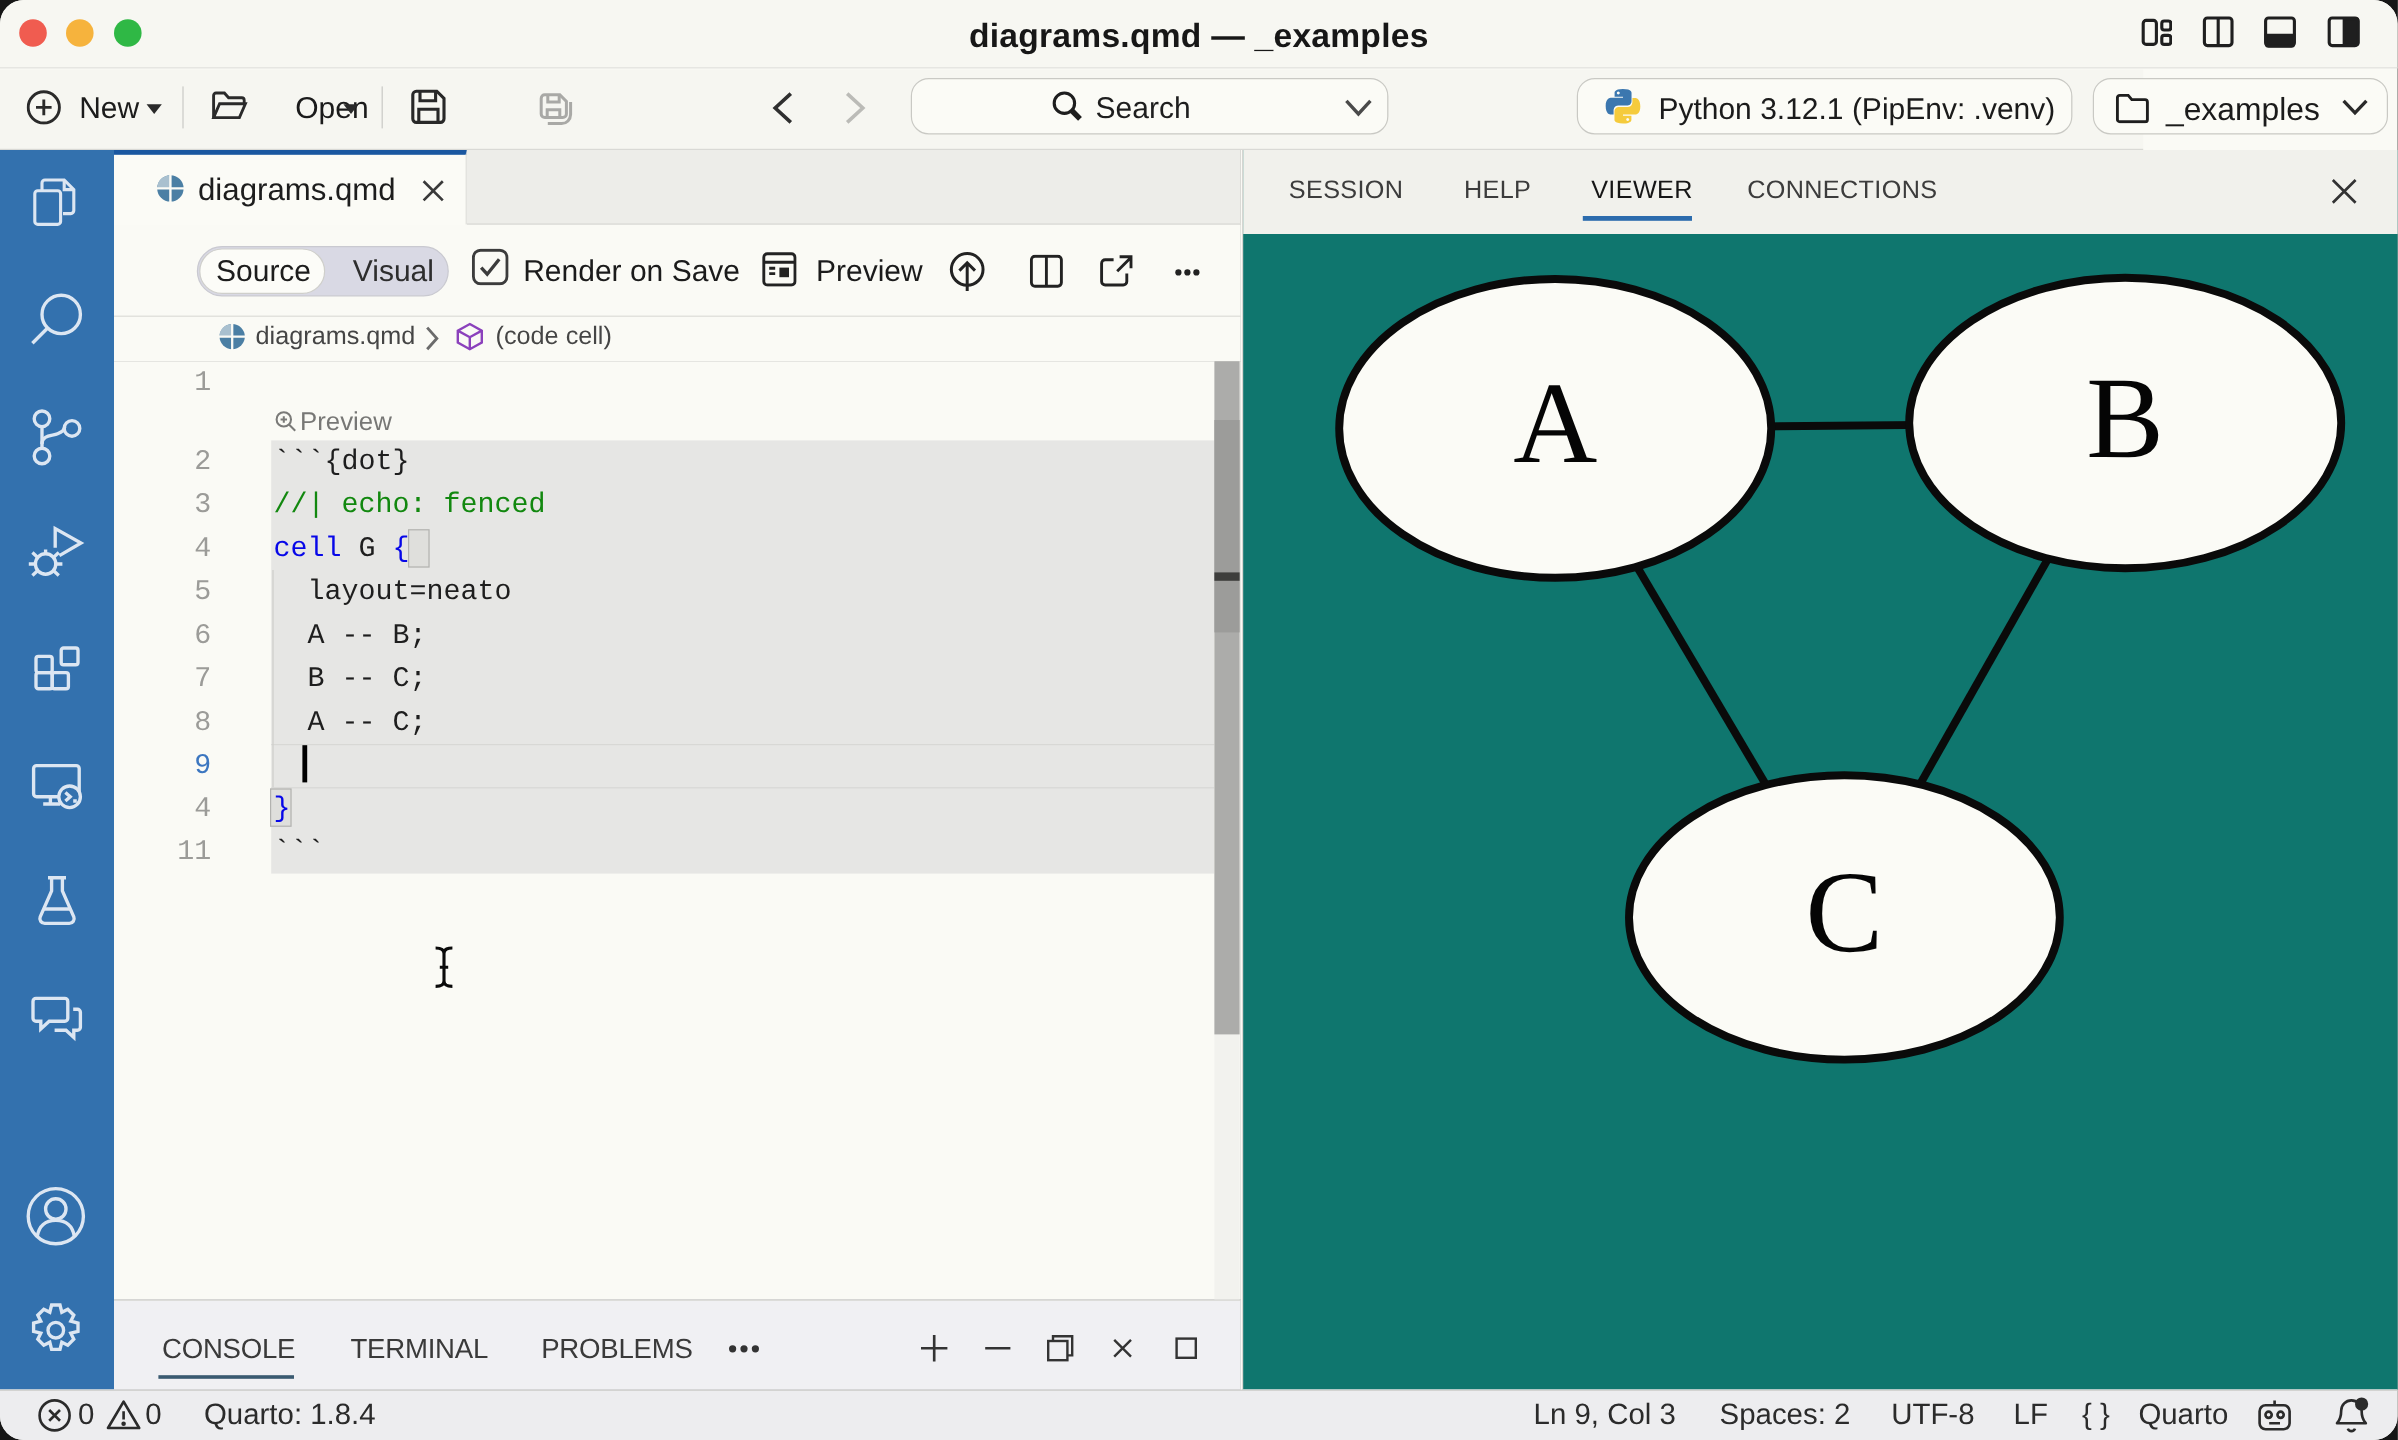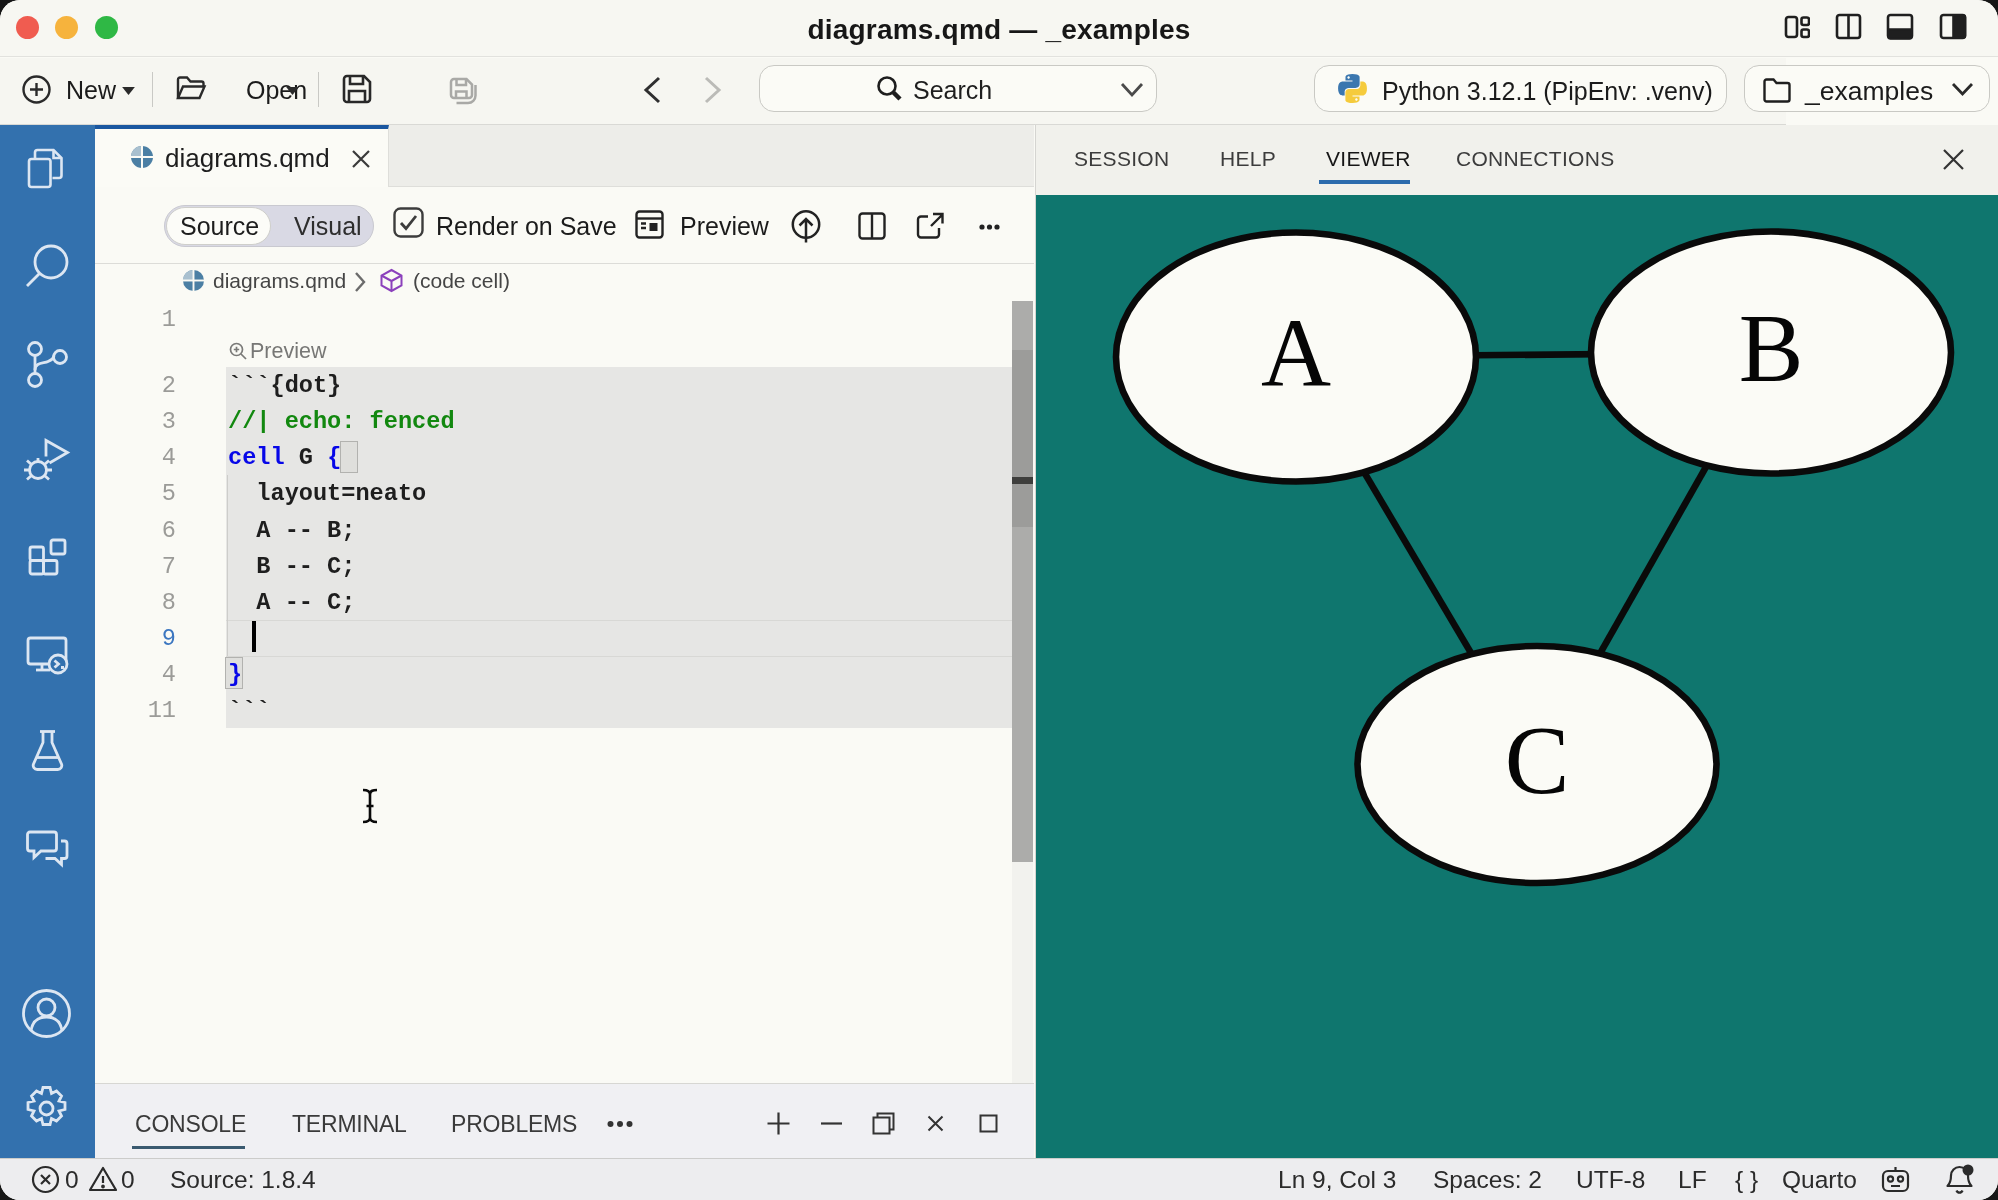--- a/index.html
+++ b/index.html
@@ -20,21 +20,21 @@
 .activitybar { position:absolute; left:0; top:125px; width:95px; height:1033px; background:#3371AE; }
 .aicon { position:absolute; left:22px; width:51px; height:51px; }
 
 .editor { position:absolute; left:95px; top:125px; width:939px; height:1033px; background:#737373; }
 .tabstrip { position:absolute; left:0; top:0; width:939px; height:62px; background:#EDEDE9; border-bottom:1px solid #DEDEDA; }
 .tab { position:absolute; left:0; top:0; width:294px; height:63px; background:#FBFBF6; border-top:4px solid #1A57A0; border-right:1px solid #DEDEDA; }
 .edtoolbar { position:absolute; left:0; top:62px; width:939px; height:77px; background:#FAFAF5; border-bottom:1px solid #DCDCD8; }
 .crumb { position:absolute; left:0; top:139px; width:939px; height:37px; background:#FAFAF5; }
 .codearea { position:absolute; left:0; top:176px; width:939px; height:782px; background:#FAFAF5; }
 .gutter { position:absolute; width:81px; left:0; text-align:right; font-family:"Liberation Mono", monospace; font-size:23.6px; color:#9B9B98; height:37px; line-height:37px; }
-.cl { position:absolute; left:133px; font-family:"Liberation Mono", monospace; font-size:23.6px; color:#1E1E1E; height:37px; line-height:37px; white-space:pre; letter-spacing:0px;font-weight:bold; }
+.cl { position:absolute; left:133px; font-family:"Liberation Mono", monospace; font-size:23.6px; color:#1E1E1E; height:37px; line-height:37px; white-space:pre; letter-spacing:0px; }
 .panel { position:absolute; left:0; top:958px; width:939px; height:75px; background:#F0F0F3; border-top:1px solid #D7D7D3; }
 .ptab { position:absolute; top:27px; font-size:23px; letter-spacing:-0.2px; color:#3A3A3A; }
 
 .rpane { position:absolute; left:1035px; top:125px; width:1150px; height:1033px; background:#0f766e; border-left:1px solid #D5D5D1; }
 .rtabs { position:absolute; left:0; top:0; width:963px; height:70px; background:#F1F1EC; }
 .rtab { position:absolute; top:22px; font-size:21px; letter-spacing:0.3px; color:#3C3C3C; }
 
 .statusbar { position:absolute; left:0; top:1158px; width:1998px; height:42px; background:#EDEDEF; border-top:1px solid #CCCCCA; font-size:24.5px; color:#2B2B2B; }
 .st { position:absolute; top:7px; }
 </style>
@@ -348,21 +348,21 @@
       <circle cx="14.5" cy="14.5" r="12.5"></circle>
         <path d="M10 10 L19 19 M19 10 L10 19"></path>
     </svg>
     <div class="st" style="left:65px;">0</div>
     <svg class="abs" style="left:88px; top:5px;" width="30" height="30" viewBox="0 0 30 30" fill="none" stroke="#2B2B2B" stroke-width="2.2">
       <path d="M15 4 L28 26 H2 Z" stroke-linejoin="round"></path>
         <path d="M15 12 v7"></path>
         <circle cx="15" cy="22.5" r="0.8" fill="#2B2B2B"></circle>
     </svg>
     <div class="st" style="left:121px;">0</div>
-    <div class="st" style="left:170px;">Source: 1.8.4</div>
+    <div class="st" style="left:170px;">Quarto: 1.8.4</div>
     <div class="st" style="left:1278px;">Ln 9, Col 3</div>
     <div class="st" style="left:1433px;">Spaces: 2</div>
     <div class="st" style="left:1576px;">UTF-8</div>
     <div class="st" style="left:1678px;">LF</div>
     <div class="st" style="left:1735px;">{ }</div>
     <div class="st" style="left:1782px;">Quarto</div>
     <svg class="abs" style="left:1879px; top:6px;" width="33" height="30" viewBox="0 0 33 30" fill="none" stroke="#2B2B2B" stroke-width="2.2">
       <rect x="4" y="6" width="25" height="20" rx="5"></rect>
         <path d="M16.5 6 V2"></path>
       <circle cx="11.5" cy="14" r="2.6"></circle>

